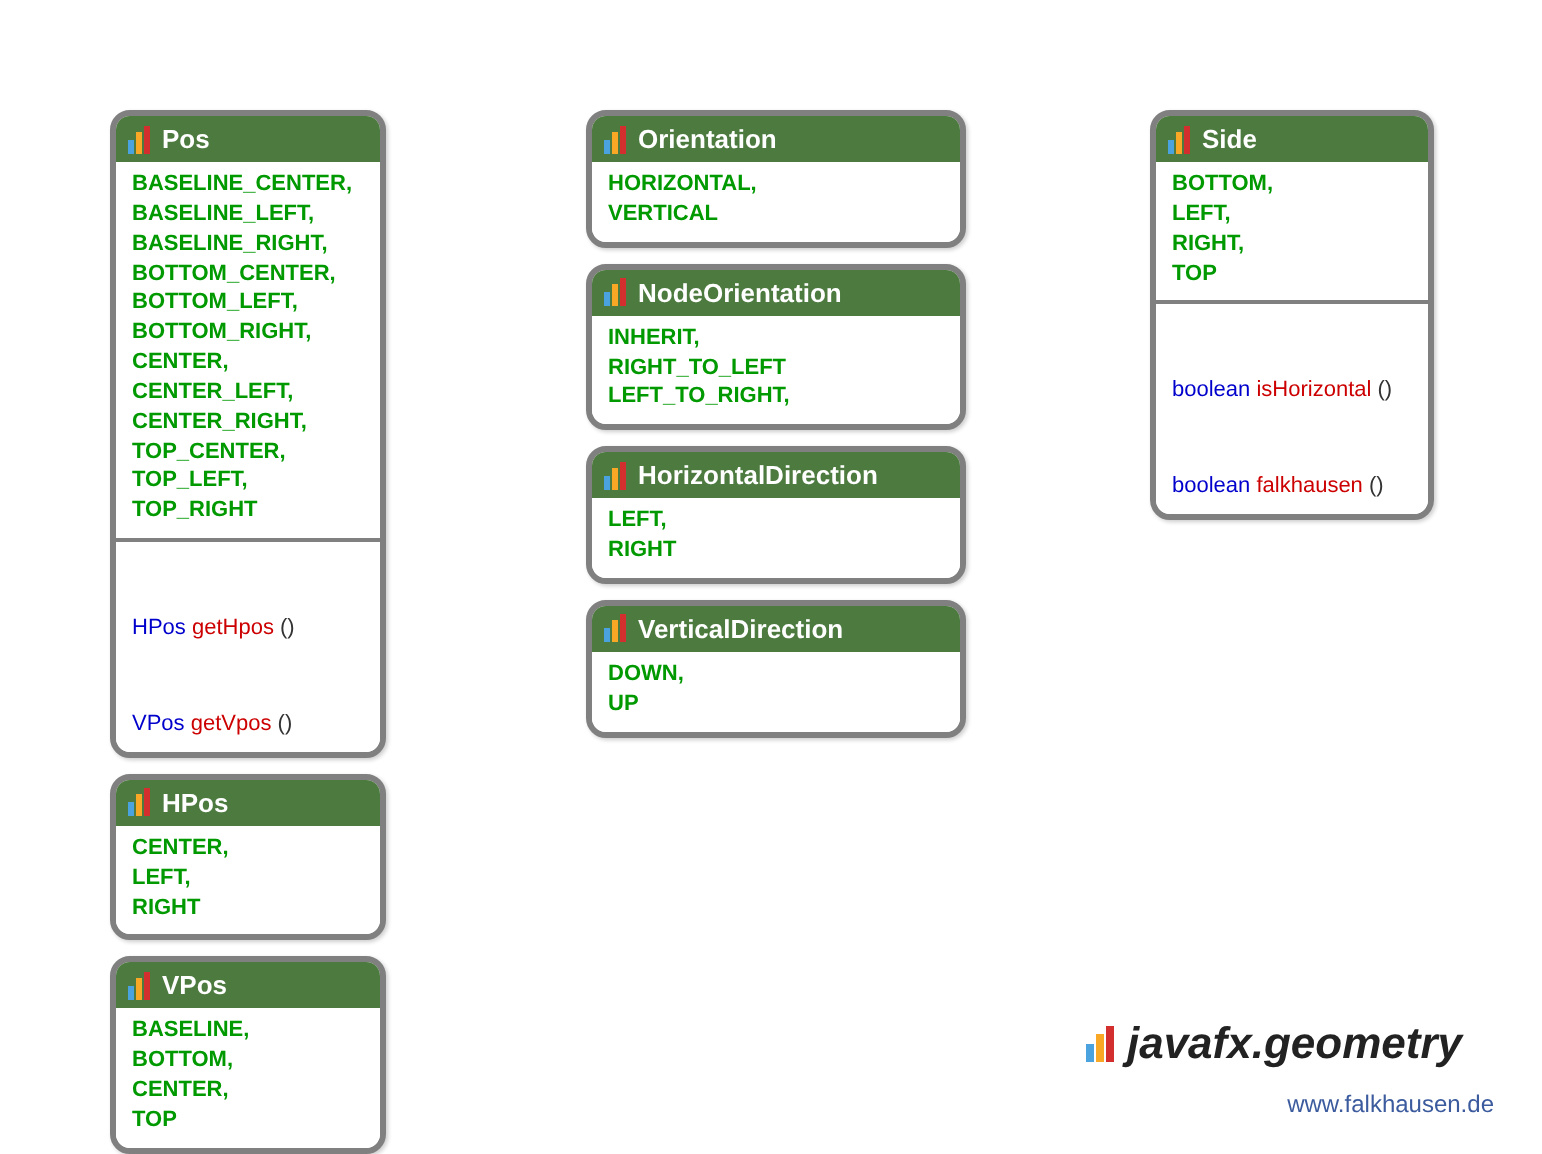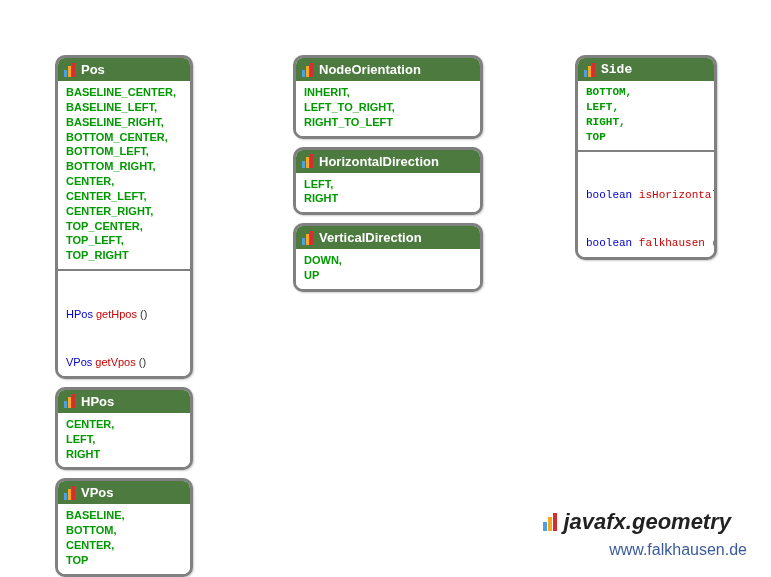--- a/index.html
+++ b/index.html
@@ -12,21 +12,21 @@
     position: relative;
   }
   .col {
     position: absolute;
     display: flex;
     flex-direction: column;
     gap: 8px;
   }
   .col1 { left: 55px; top: 55px; width: 138px; }
   .col2 { left: 293px; top: 55px; width: 190px; }
-  .col3 { left: 575px; top: 55px; width: 142px; font-family: Liberation Mono, monospace; }
+  .col3 { left: 575px; top: 55px; width: 142px; }
 
   .classbox {
     border: 3px solid #808080;
     border-radius: 10px;
     overflow: hidden;
     box-shadow: 1px 1px 2px rgba(0,0,0,0.2);
     background: #fff;
   }
   .classbox .hdr {
     background: #4c7a3f;
@@ -89,21 +89,21 @@
     height: 18px;
   }
   .pkg-label .icon span:nth-child(1){ width:4px; height:9px;  background:#4aa3df; }
   .pkg-label .icon span:nth-child(2){ width:4px; height:14px; background:#f9a825; }
   .pkg-label .icon span:nth-child(3){ width:4px; height:18px; background:#d32f2f; }
 
   .watermark {
     position: absolute;
     right: 24px;
     bottom: 18px;
-    font-size: 16px;
+    font-size: 12px;
     color: #3b5b9e;
   }
 </style>
 </head>
 <body>
 
 <div class="col col1">
     <div class="classbox">
       <div class="hdr">
         <span class="icon">
@@ -165,26 +165,40 @@
     </div>
   </div>
 <div class="col col2">
     <div class="classbox">
       <div class="hdr">
         <span class="icon">
           <span></span>
           <span></span>
           <span></span>
         </span>
+        <span>Orientation</span>
+      </div>
+      <div class="section enumvals">
+        <div class="enum-line">HORIZONTAL,</div>
+        <div class="enum-line">VERTICAL</div>
+      </div>
+    </div>
+    <div class="classbox">
+      <div class="hdr">
+        <span class="icon">
+          <span></span>
+          <span></span>
+          <span></span>
+        </span>
         <span>NodeOrientation</span>
       </div>
       <div class="section enumvals">
         <div class="enum-line">INHERIT,</div>
+        <div class="enum-line">RIGHT_TO_LEFT</div>
         <div class="enum-line">LEFT_TO_RIGHT,</div>
-        <div class="enum-line">RIGHT_TO_LEFT</div>
       </div>
     </div>
     <div class="classbox">
       <div class="hdr">
         <span class="icon">
           <span></span>
           <span></span>
           <span></span>
         </span>
         <span>HorizontalDirection</span>

